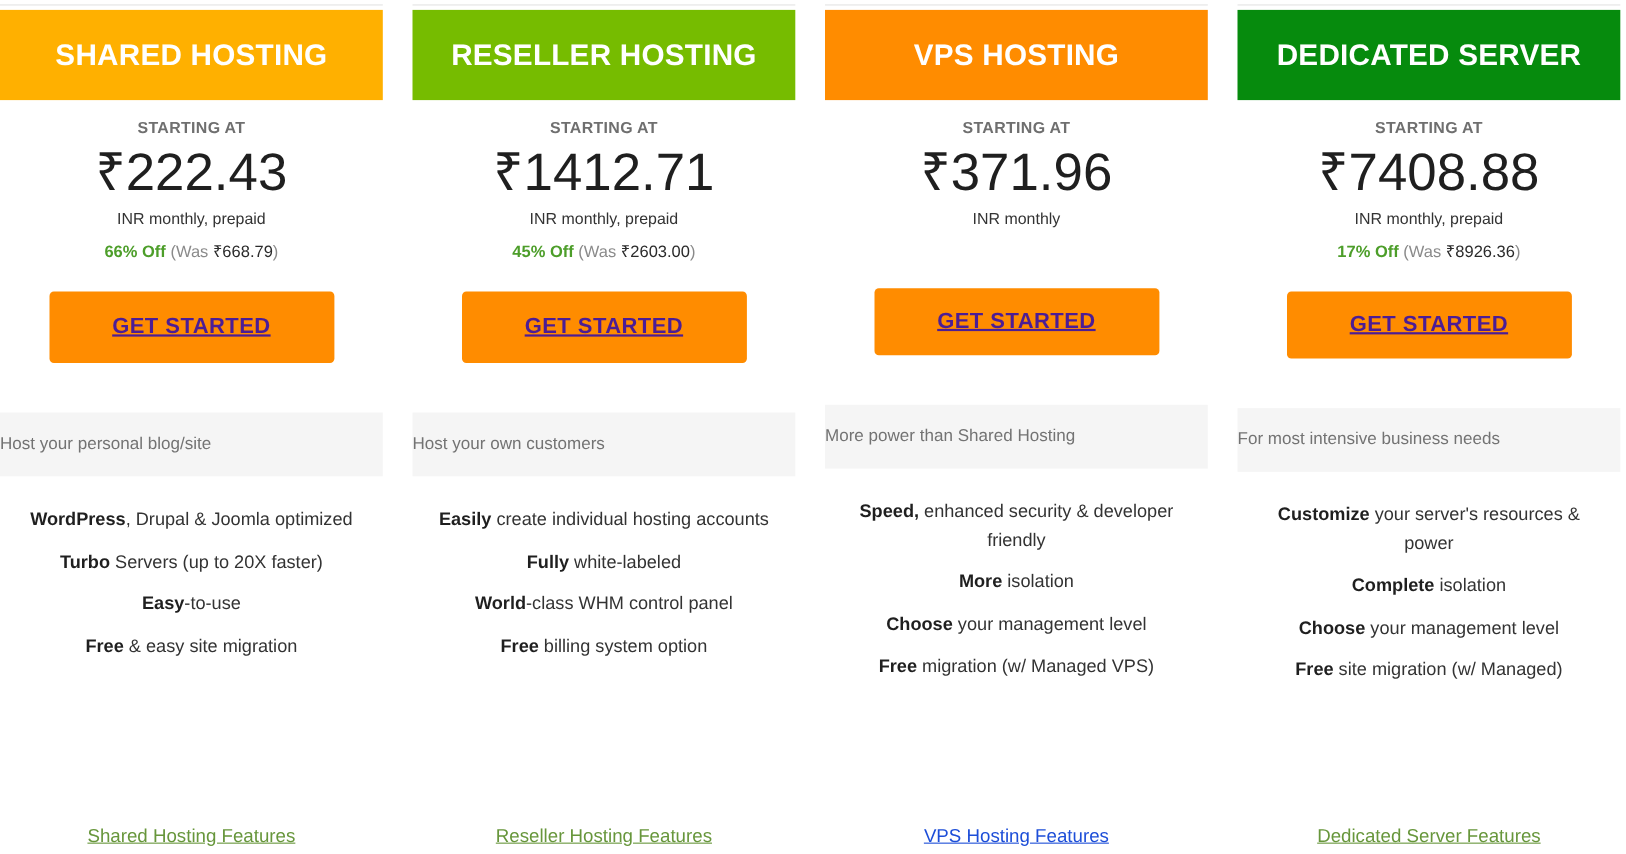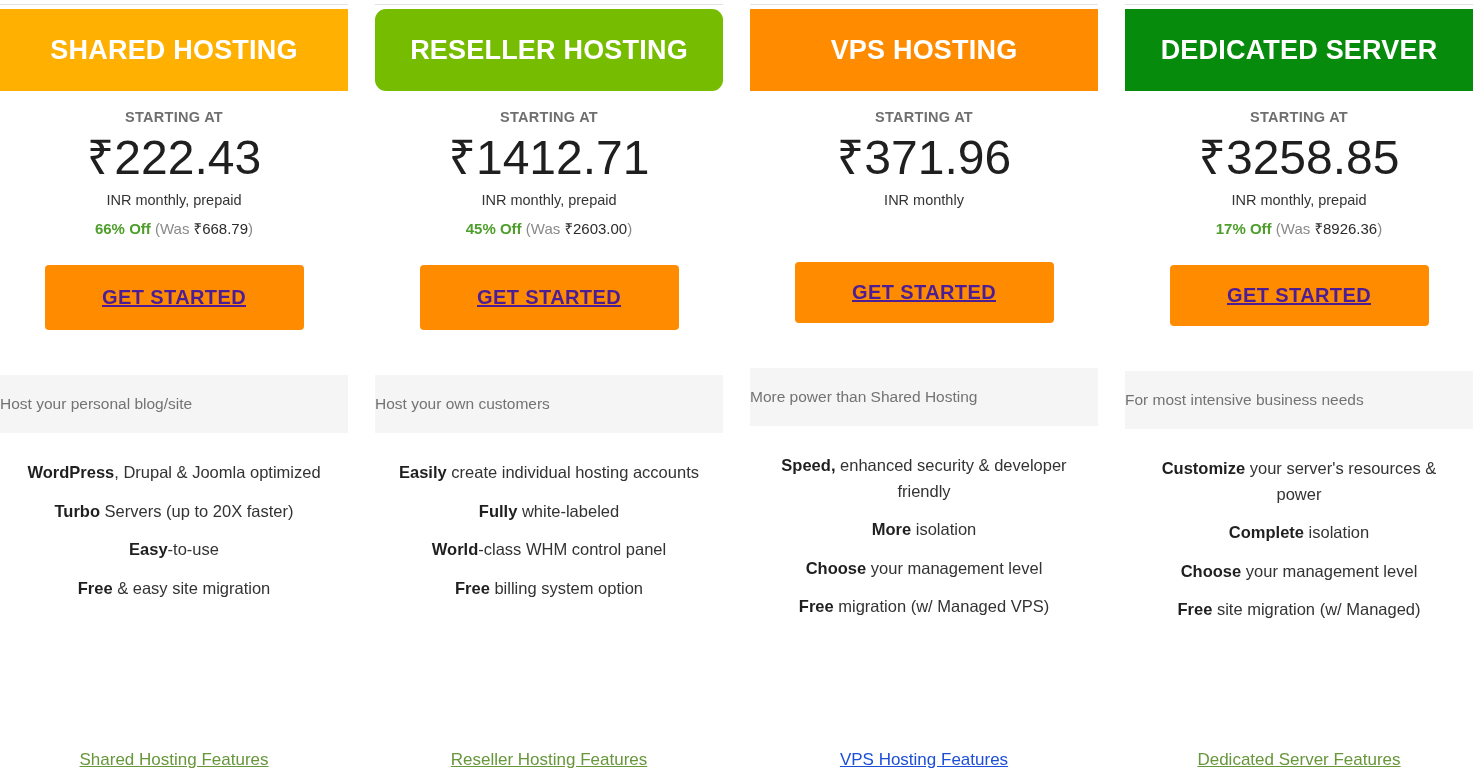--- a/index.html
+++ b/index.html
@@ -181,21 +181,21 @@
       <div class="features">
         <div class="feature-item"><b>WordPress</b><span>, Drupal &amp; Joomla optimized</span></div>
         <div class="feature-item"><b>Turbo</b><span> Servers (up to 20X faster)</span></div>
         <div class="feature-item"><b>Easy</b><span>-to-use</span></div>
         <div class="feature-item"><b>Free</b><span> &amp; easy site migration</span></div>
       </div>
       <div class="features-link-wrap"><a class="features-link" style="color: rgb(103, 150, 59);">Shared Hosting Features</a></div>
     </div>
     <div class="plan-card gap-after">
       <div class="card-toprule"></div>
-      <div class="plan-header" style="background: rgb(118, 188, 0); border-radius: 11px;">
+      <div class="plan-header" style="background: rgb(118, 188, 0);">
         <div class="plan-header-title">RESELLER HOSTING</div>
       </div>
       <div class="price-block">
         <div class="starting-at">STARTING AT</div>
         <div class="price-amount">₹1412.71</div>
         <div class="price-terms">INR monthly, prepaid</div>
         <div class="price-discount"><span class="off">45% Off</span><span> (Was </span><span class="was-amount">₹2603.00</span><span>)</span></div>
       </div>
       <div class="cta-wrap">
         <button class="cta-button" style="background: rgb(255, 140, 0);">GET STARTED</button>
@@ -236,21 +236,21 @@
       </div>
       <div class="features-link-wrap"><a class="features-link" style="color: #1d4ed8;">VPS Hosting Features</a></div>
     </div>
     <div class="plan-card narrow-cta">
       <div class="card-toprule"></div>
       <div class="plan-header" style="background: rgb(6, 139, 13);">
         <div class="plan-header-title">DEDICATED SERVER</div>
       </div>
       <div class="price-block">
         <div class="starting-at">STARTING AT</div>
-        <div class="price-amount">₹3258.85</div>
+        <div class="price-amount">₹7408.88</div>
         <div class="price-terms">INR monthly, prepaid</div>
         <div class="price-discount"><span class="off">17% Off</span><span> (Was </span><span class="was-amount">₹8926.36</span><span>)</span></div>
       </div>
       <div class="cta-wrap">
         <button class="cta-button" style="background: rgb(255, 140, 0);">GET STARTED</button>
       </div>
       <div class="tagline-band">
         <div class="tagline-text">For most intensive business needs</div>
       </div>
       <div class="features">

